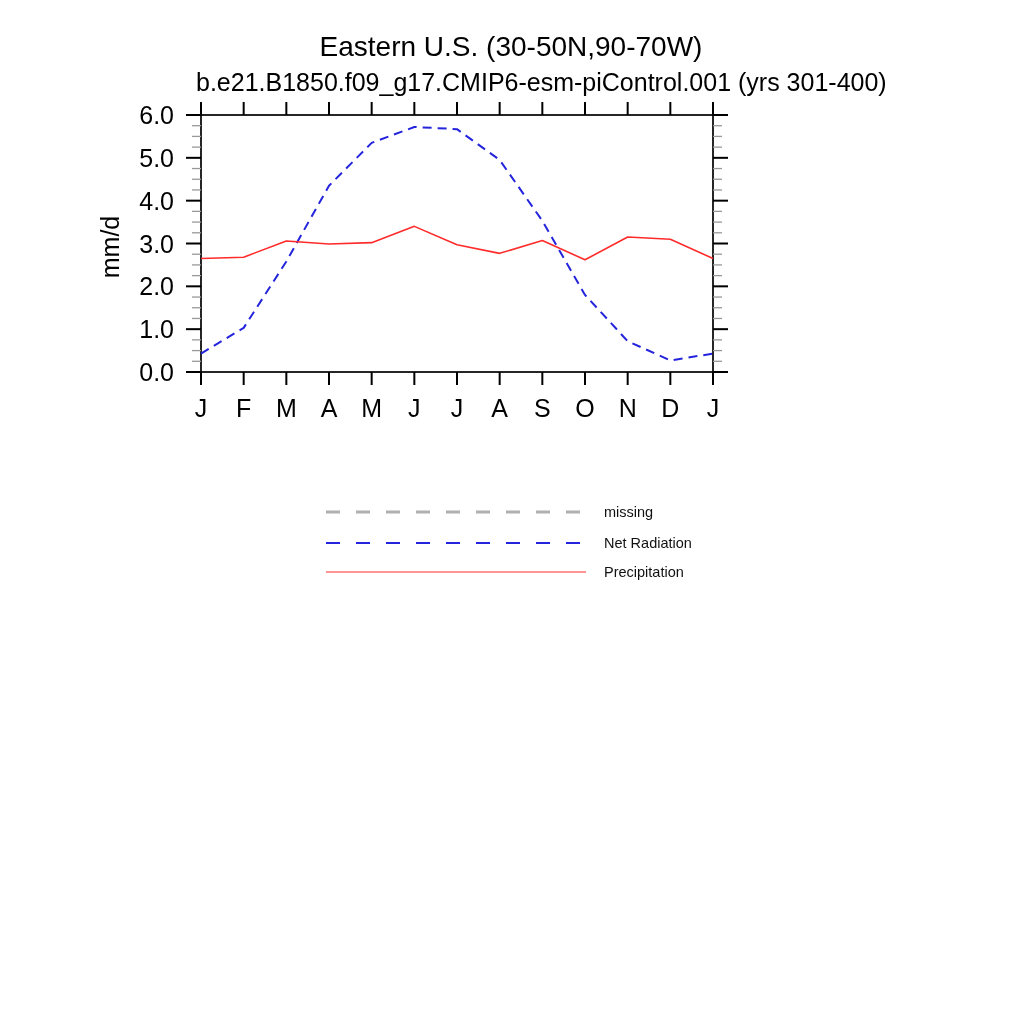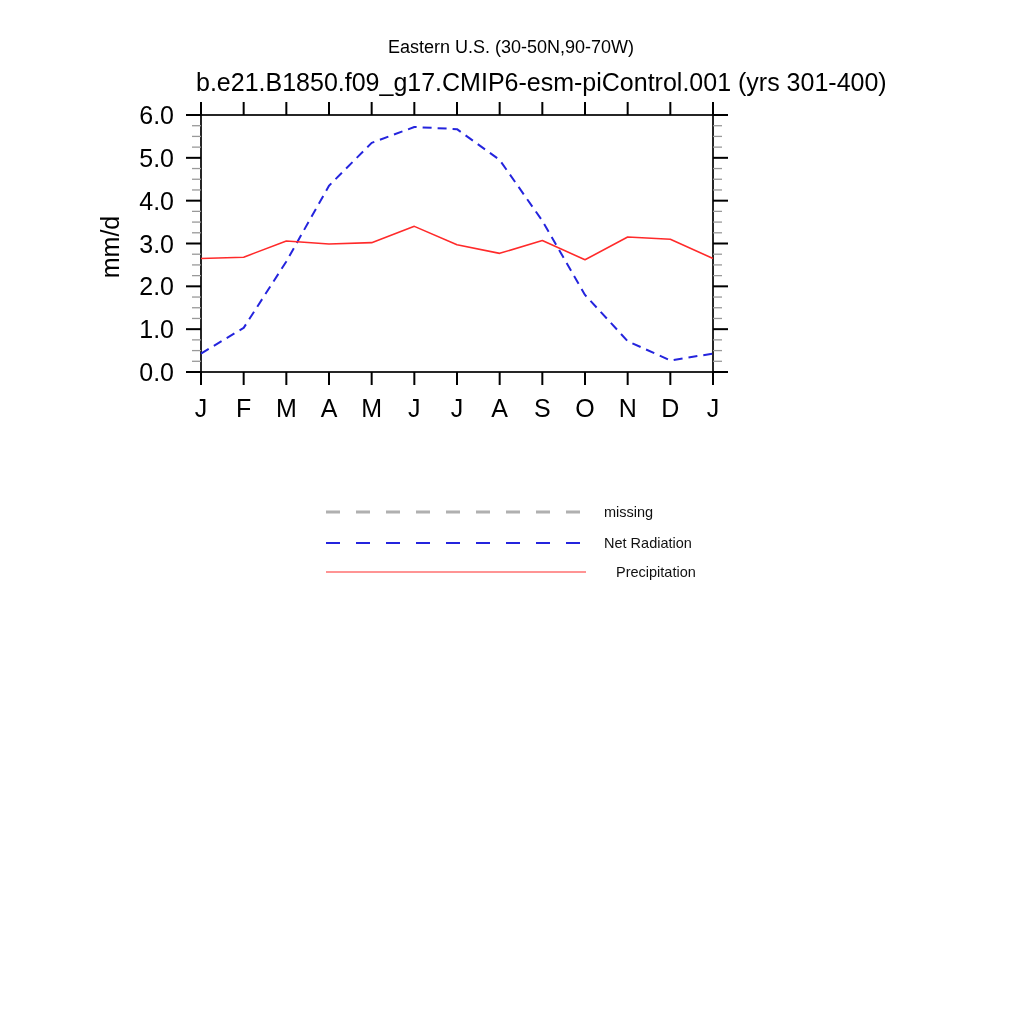--- a/index.html
+++ b/index.html
@@ -1,18 +1,18 @@
 <!DOCTYPE html>
 <html><head>
 <meta charset="utf-8">
 <style>
   html,body{margin:0;padding:0;background:#ffffff;}
   body{width:1024px;height:1024px;position:relative;font-family:"Liberation Sans",sans-serif;color:#000;}
   .abs{position:absolute;}
-  #title{left:311px;top:33px;width:400px;text-align:center;font-size:18px;line-height:28px;}
+  #title{left:311px;top:33px;width:400px;text-align:center;font-size:28px;line-height:28px;}
   #subtitle{left:196px;top:69px;width:746px;text-align:left;font-size:25px;line-height:26px;}
   #ylabel{left:60px;top:233px;width:100px;height:28px;text-align:center;font-size:25px;
           transform:rotate(-90deg);transform-origin:center center;}
   #chart-svg{left:0;top:0;}
   .legend-row{position:absolute;left:325px;display:flex;align-items:center;height:10px;justify-content:center;}
   .legend-row svg{display:block;}
   .legend-label{margin-left:17px;font-size:14.5px;color:#111;white-space:nowrap;}
 </style>
 </head>
 <body>
@@ -128,18 +128,18 @@
     <line class="legend-line" x1="1" y1="5" x2="261" y2="5" stroke="#b0b0b0" stroke-width="3.2" stroke-dasharray="14,16"></line>
   </svg>
   <span class="legend-label">missing</span>
 </div>
 <div class="legend-row" style="top:538px;">
   <svg width="262" height="10">
     <line class="legend-line" x1="1" y1="5" x2="261" y2="5" stroke="#2424dd" stroke-width="1.8" stroke-dasharray="14,16"></line>
   </svg>
   <span class="legend-label">Net Radiation</span>
 </div>
-<div class="legend-row" style="top:567px;gap:12px;">
+<div class="legend-row" style="top:567px;">
   <svg width="262" height="10">
     <line class="legend-line" x1="1" y1="5" x2="261" y2="5" stroke="#ff2a2a" stroke-width="1.2"></line>
   </svg>
   <span class="legend-label">Precipitation</span>
 </div>
 
 </body></html>

